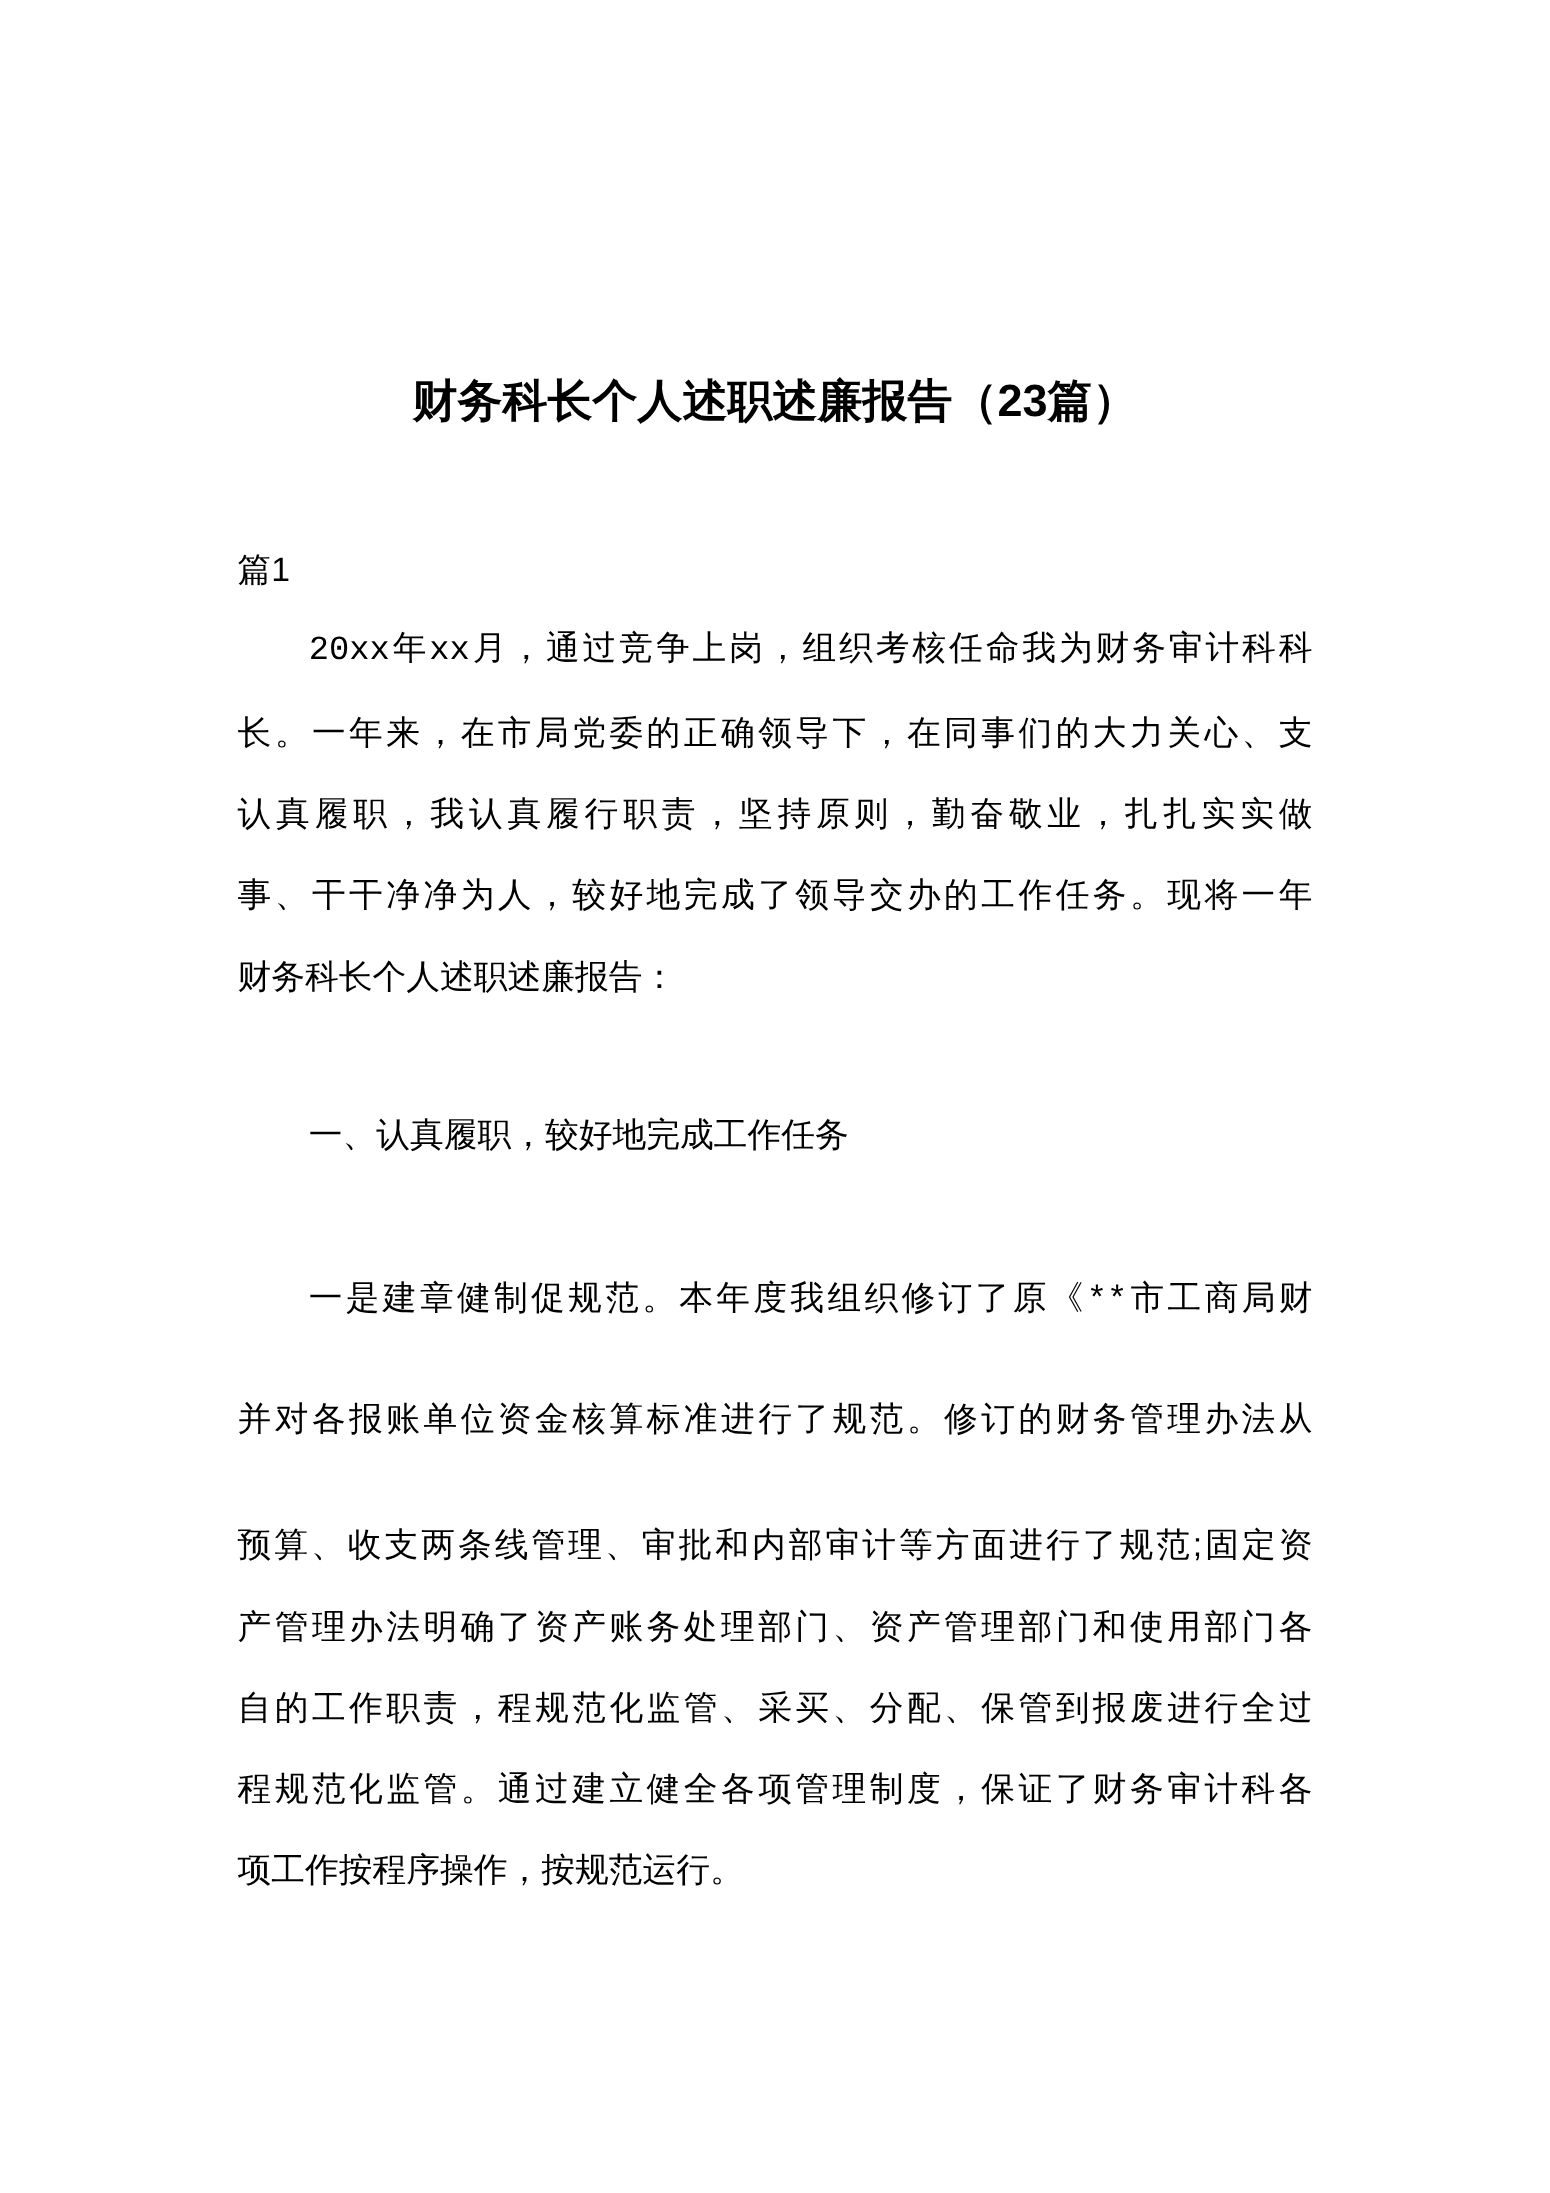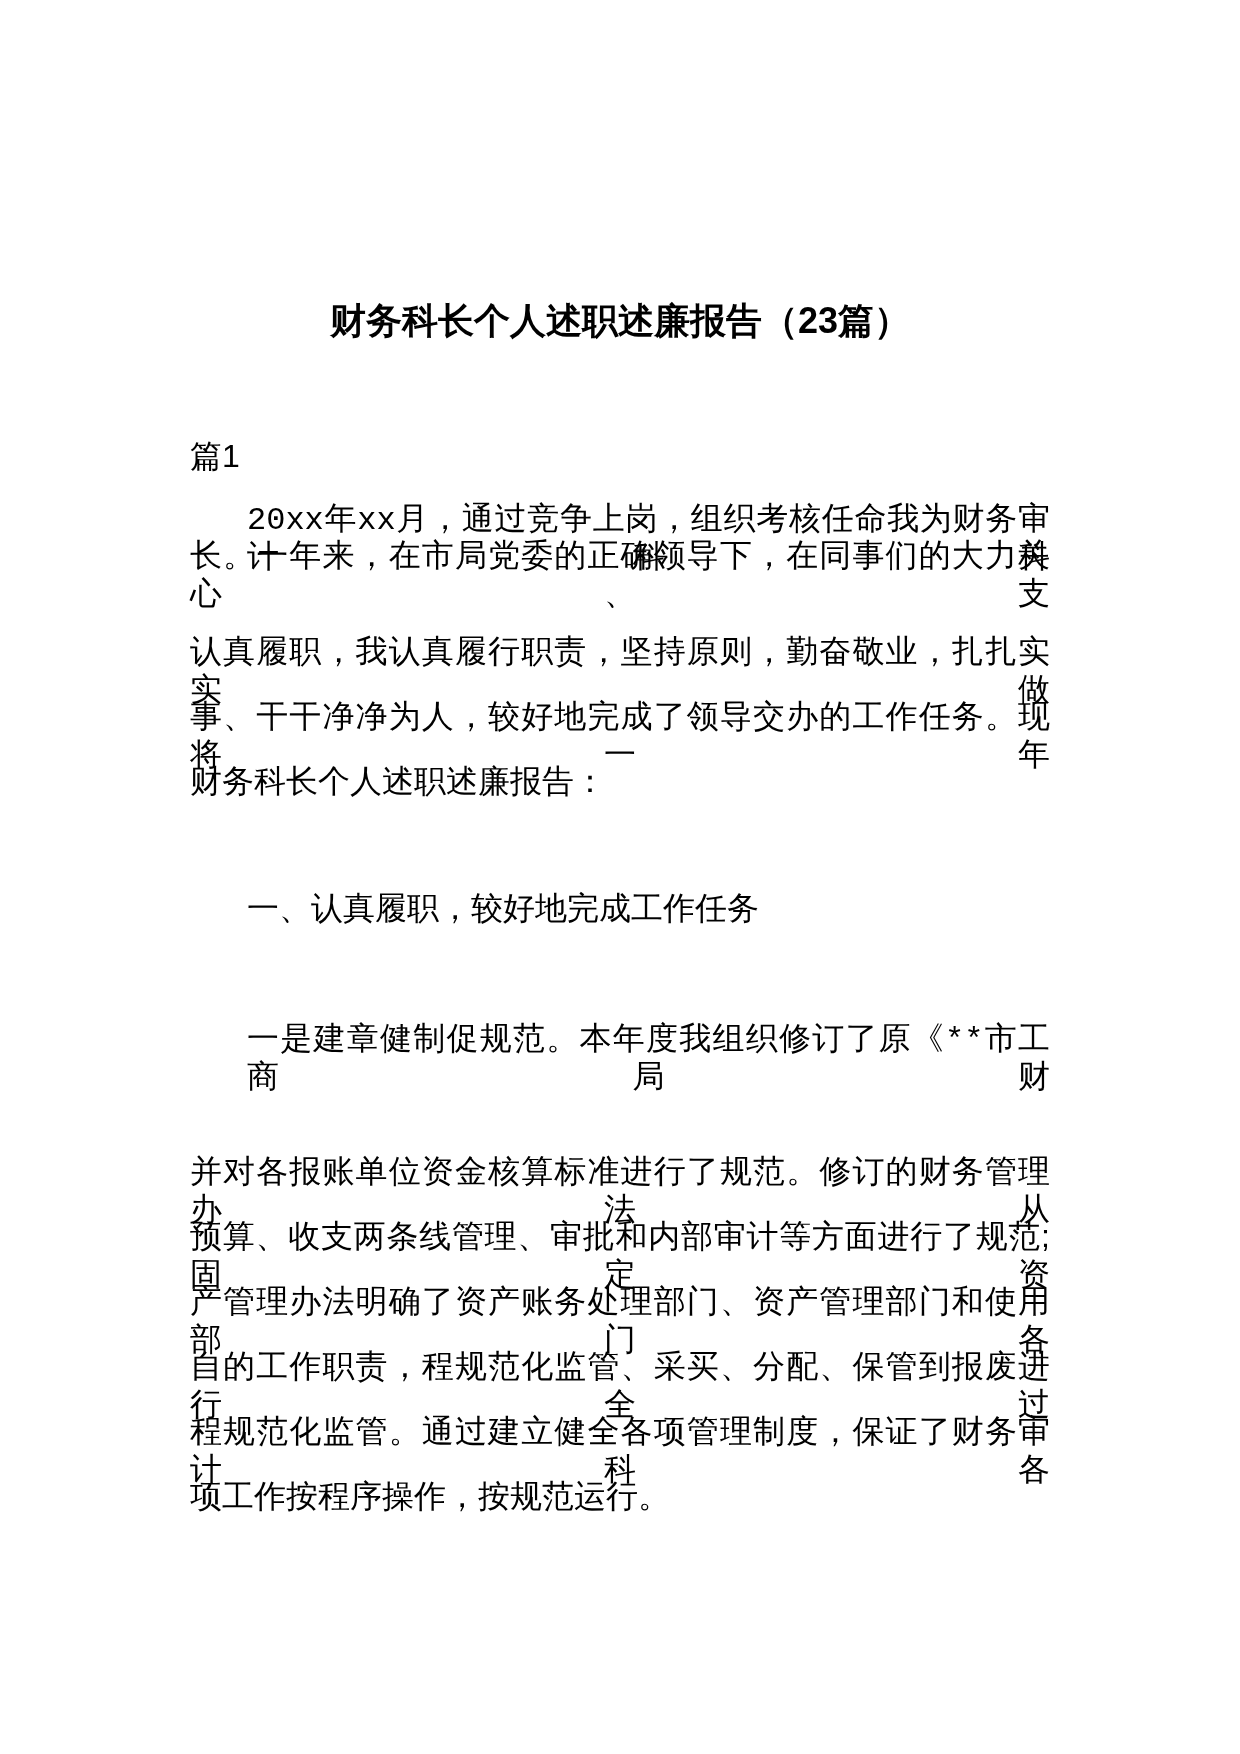--- a/index.html
+++ b/index.html
@@ -26,21 +26,21 @@
     font-size: 36px;
     font-weight: bold;
     line-height: 42px;
     color: #000000;
   }
   .line {
     position: absolute;
     left: 190px;
     width: 860px;
     box-sizing: border-box;
-    font-size: 32px;
+    font-size: 27px;
     line-height: 38px;
     text-align: left;
     color: #000000;
   }
   .line.just {
     text-align: justify;
     text-align-last: justify;
     text-justify: inter-character;
   }
   .line.indent {
@@ -51,28 +51,28 @@
 </head>
 <body>
 
 <div class="page">
 
   <h1 class="doc-title">财务科长个人述职述廉报告（23篇）</h1>
 
   <div class="line" style="top:437px">篇1</div>
 
   <div class="line just indent" style="top:502px">20xx年xx月，通过竞争上岗，组织考核任命我为财务审计科科</div>
-  <div class="line just" style="top:536px">长。一年来，在市局党委的正确领导下，在同事们的大力关心、支</div>
+  <div class="line just" style="top:567px">长。一年来，在市局党委的正确领导下，在同事们的大力关心、支</div>
   <div class="line just" style="top:632px">认真履职，我认真履行职责，坚持原则，勤奋敬业，扎扎实实做</div>
   <div class="line just" style="top:697px">事、干干净净为人，较好地完成了领导交办的工作任务。现将一年</div>
   <div class="line" style="top:762px">财务科长个人述职述廉报告：</div>
 
   <div class="line indent" style="top:892px">一、认真履职，较好地完成工作任务</div>
 
   <div class="line just indent" style="top:1022px">一是建章健制促规范。本年度我组织修订了原《**市工商局财</div>
-  <div class="line just" style="top:1152px">并对各报账单位资金核算标准进行了规范。修订的财务管理办法从</div>
+  <div class="line just" style="top:1116px">并对各报账单位资金核算标准进行了规范。修订的财务管理办法从</div>
   <div class="line just" style="top:1217px">预算、收支两条线管理、审批和内部审计等方面进行了规范;固定资</div>
   <div class="line just" style="top:1282px">产管理办法明确了资产账务处理部门、资产管理部门和使用部门各</div>
   <div class="line just" style="top:1347px">自的工作职责，程规范化监管、采买、分配、保管到报废进行全过</div>
   <div class="line just" style="top:1412px">程规范化监管。通过建立健全各项管理制度，保证了财务审计科各</div>
   <div class="line" style="top:1477px">项工作按程序操作，按规范运行。</div>
 
 </div>
 
 </body></html>

